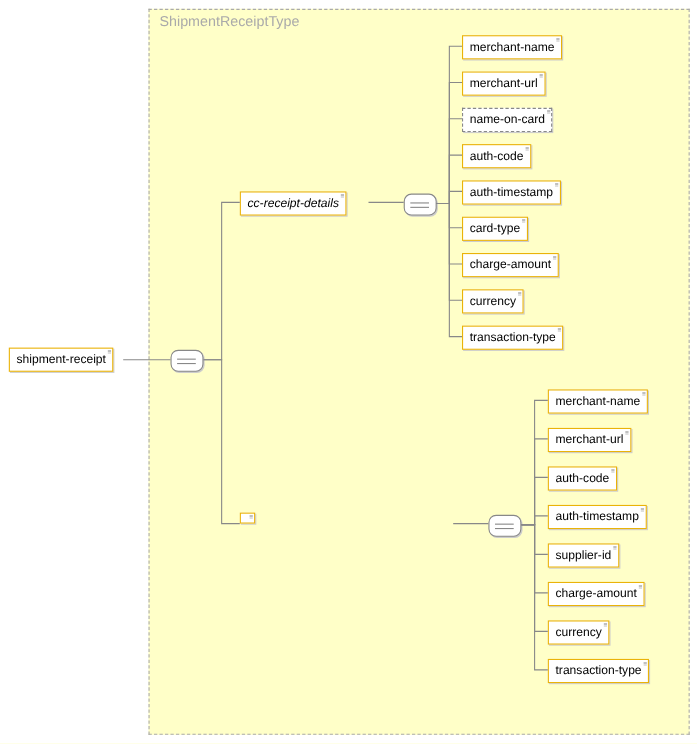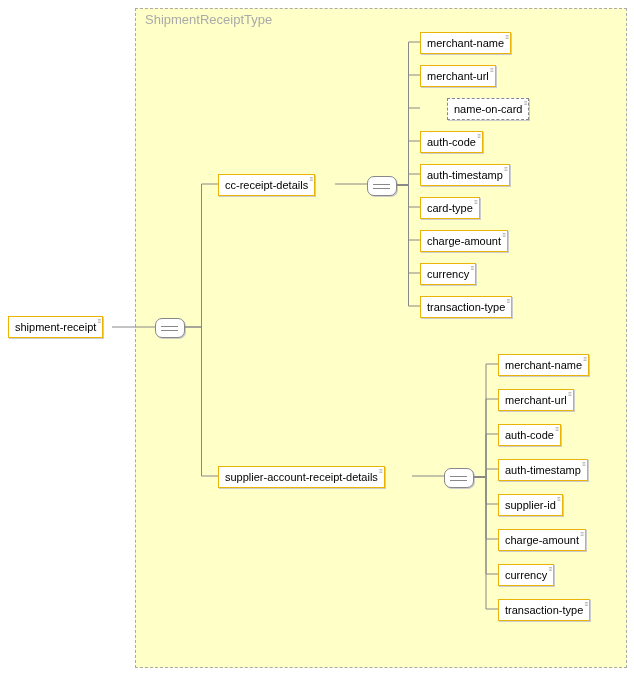--- a/index.html
+++ b/index.html
@@ -25,21 +25,20 @@
   .node {
     position: absolute;
     border: 1px solid #eab308;
     background: #fff;
     padding: 4px 6px;
     box-shadow: 1px 1px 0 #ccc;
     white-space: nowrap;
   }
   .node.optional {
     border: 1px dashed #888;
-    margin-left: 27px;
   }
   .node .corner {
     position: absolute;
     top: 1px;
     right: 1px;
     font-size: 6px;
     color: #888;
     line-height: 6px;
   }
   .seq {
@@ -80,28 +79,27 @@
 <div class="type-box" style="left:135px; top:8px; width:490px; height:658px;"></div>
 <div class="type-label" style="left:145px; top:12px;">ShipmentReceiptType</div>
 
 <div class="node" style="left:8px; top:316px;">
   <span>shipment-receipt</span>
   <span class="corner">≡</span>
 </div>
 
 <div class="seq" style="left:155px; top:318px;"></div>
 
-<div class="node" style="left:218px; top:174px;">
+<div class="node" style="left:218px; top:174px;font-style:italic;">
   <span>cc-receipt-details</span>
   <span class="corner">≡</span>
 </div>
 <div class="seq" style="left:367px; top:176px;"></div>
 
 <div class="node" style="left:218px; top:466px;">
-  <span>supplier-account-receipt-details</span>
   <span class="corner">≡</span>
 </div>
 <div class="seq" style="left:444px; top:468px;"></div>
 
 <div id="b1-container">
     <div class="node" style="left: 420px; top: 32px;"><span>merchant-name</span><span class="corner">≡</span></div>
     <div class="node" style="left: 420px; top: 65px;"><span>merchant-url</span><span class="corner">≡</span></div>
     <div class="node optional" style="left: 420px; top: 98px;"><span>name-on-card</span><span class="corner">≡</span></div>
     <div class="node" style="left: 420px; top: 131px;"><span>auth-code</span><span class="corner">≡</span></div>
     <div class="node" style="left: 420px; top: 164px;"><span>auth-timestamp</span><span class="corner">≡</span></div>

